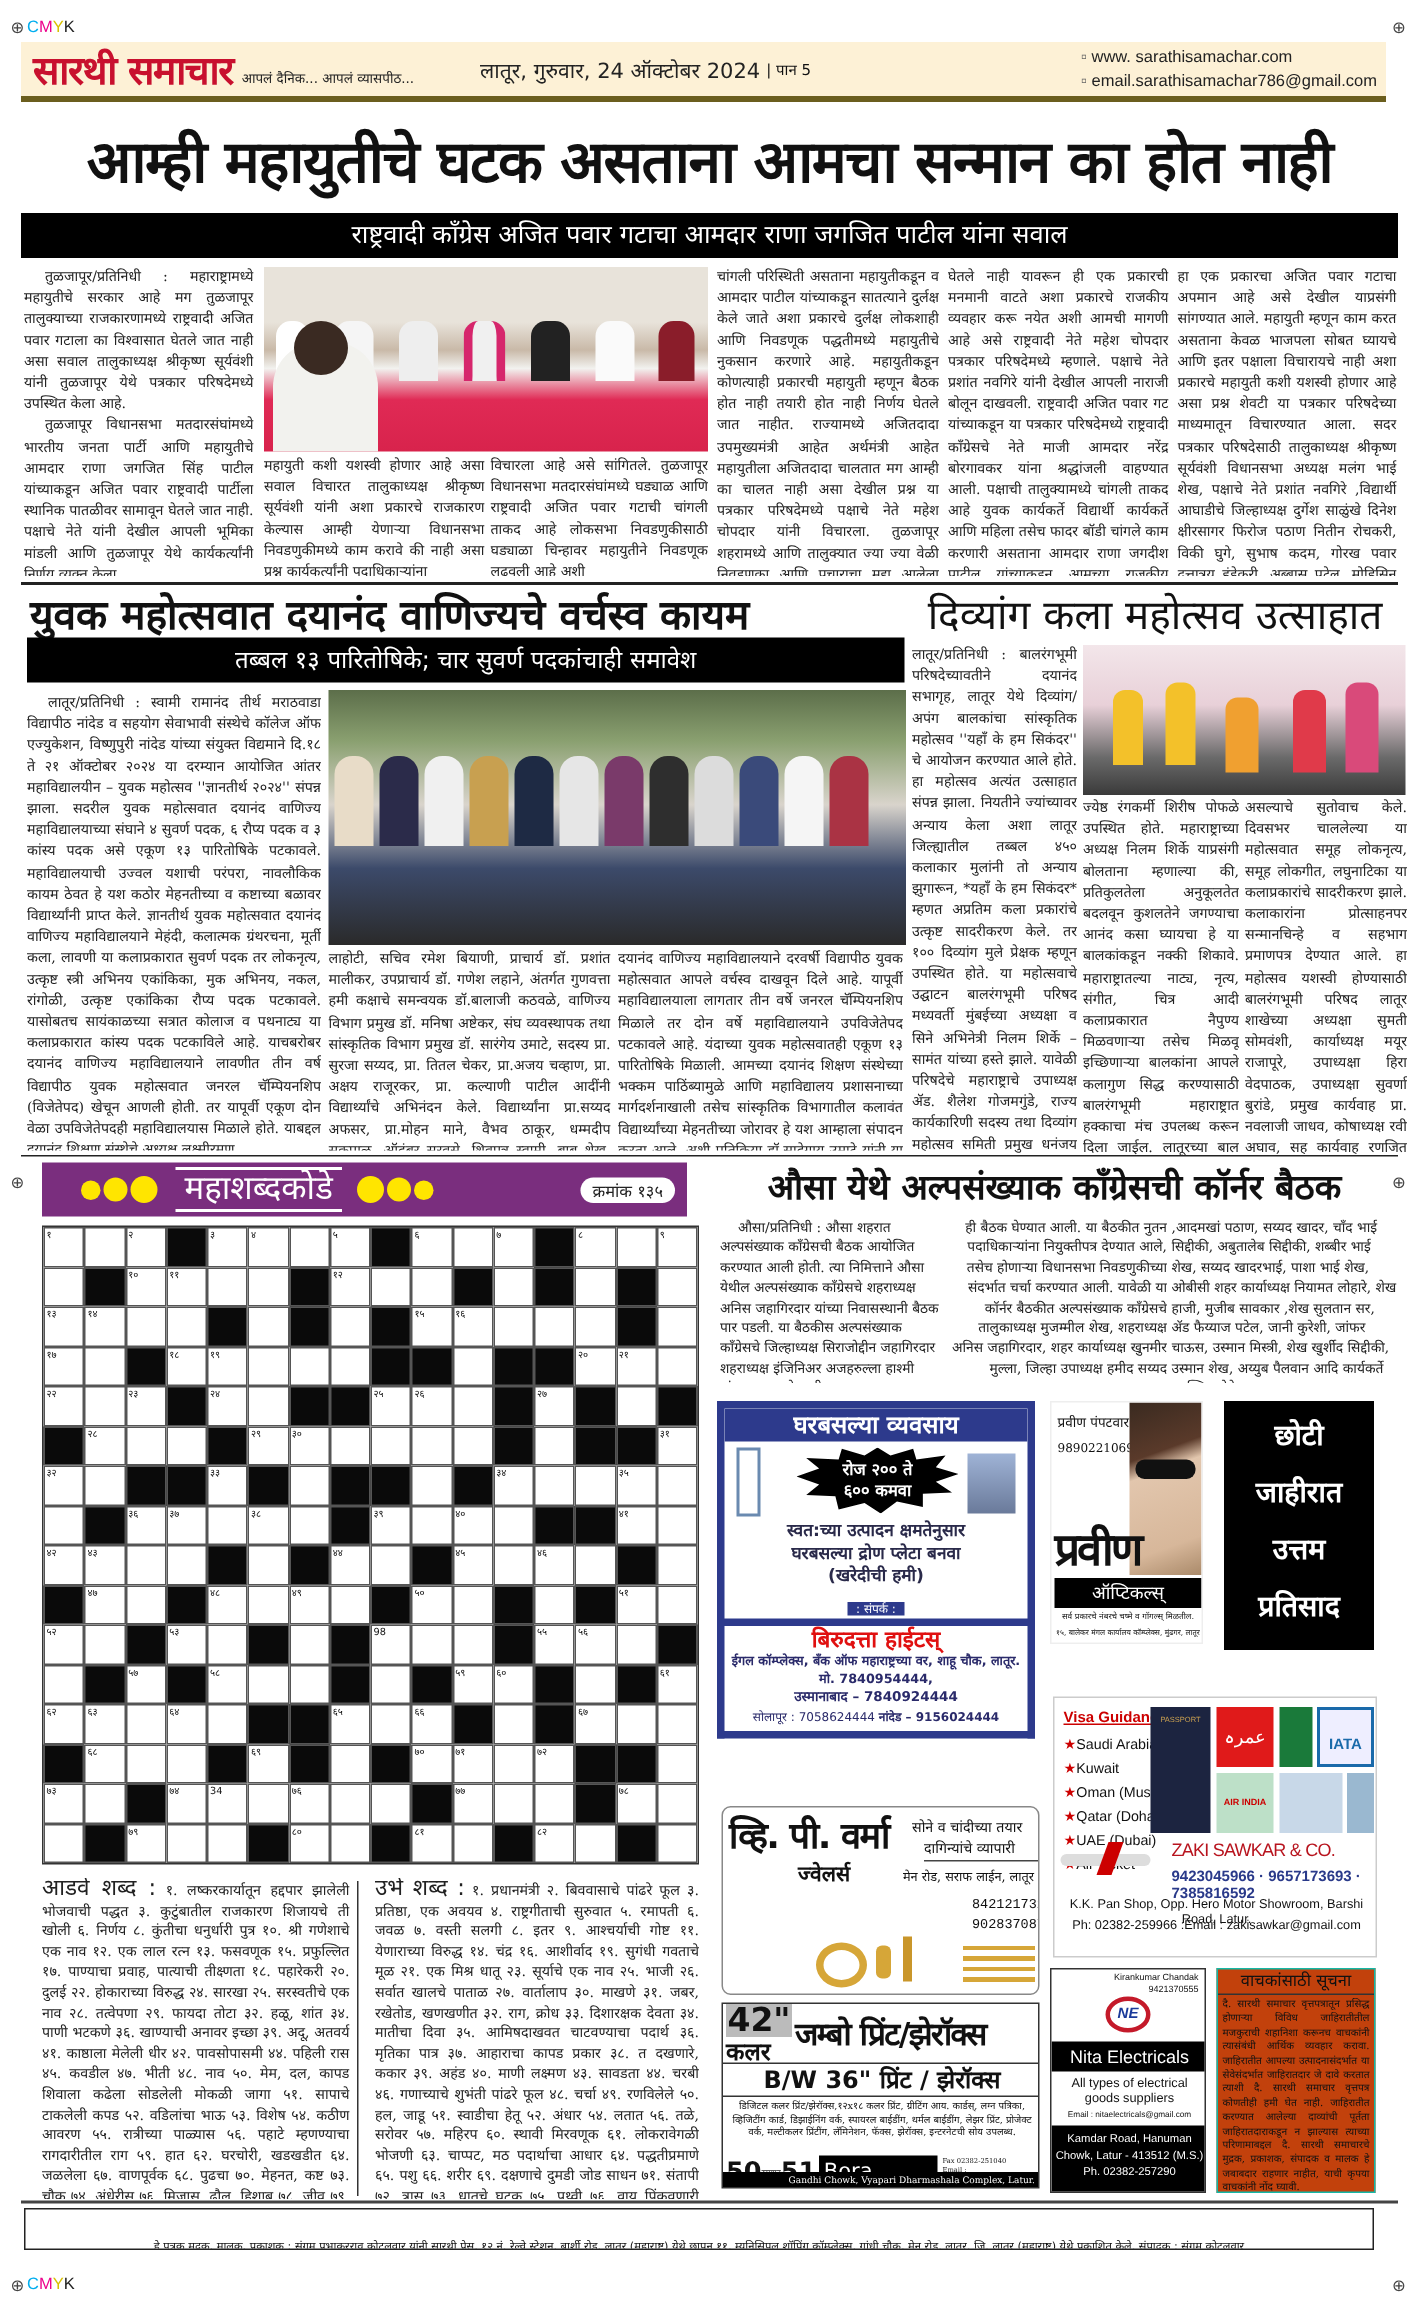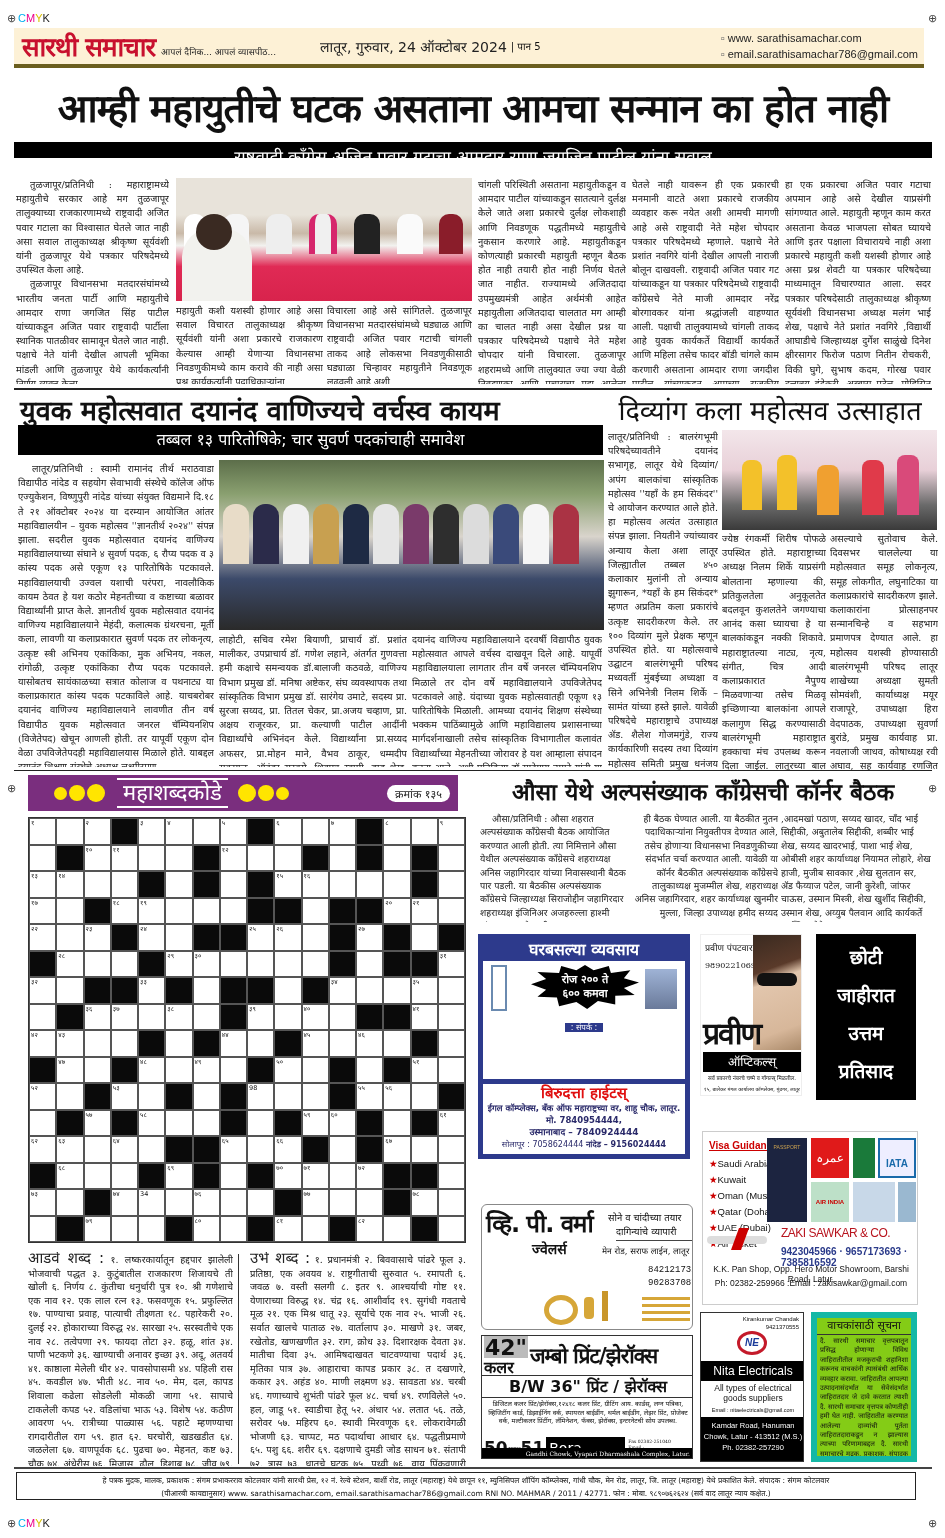--- a/index.html
+++ b/index.html
@@ -9,21 +9,21 @@
 .cmyk .c{color:#00aeef}.cmyk .m{color:#ec008c}.cmyk .y{color:#d8c000}.cmyk .k{color:#222}
 #masthead{position:absolute;left:14px;top:28px;width:910px;height:40px;background:#fdf1d6;border-bottom:4px solid #6b5e1e;display:flex;align-items:center}
 #masthead .logo{color:#c8102e;font-family:"DejaVu Sans",sans-serif;font-weight:bold;font-size:26px;margin-left:8px;letter-spacing:-1px}
 #masthead .tag{font-size:9px;font-family:"DejaVu Sans",sans-serif;margin:10px 0 0 6px;color:#222}
 #masthead .dateline{font-family:"DejaVu Sans",sans-serif;font-size:14px;margin-left:44px;color:#222}
 #masthead .page{font-size:10px;font-family:"DejaVu Sans",sans-serif;margin-left:4px}
 #masthead .contact{margin-left:auto;margin-right:6px;font-family:"Liberation Sans",sans-serif;font-size:11px;line-height:16px;color:#222}
 #masthead .contact div::before{content:"▫ ";color:#666}
 #h1{position:absolute;left:14px;top:86px;width:918px;text-align:center;font-family:"DejaVu Sans",sans-serif;font-weight:bold;font-size:39px;letter-spacing:-1px;line-height:46px}
 .blackbar{position:absolute;background:#000;color:#fff;text-align:center;font-family:"DejaVu Sans",sans-serif}
-#sub1{left:14px;top:142px;width:918px;height:16px;font-size:17px;line-height:30px}
+#sub1{left:14px;top:142px;width:918px;height:30px;font-size:17px;line-height:30px}
 .col{position:absolute;font-size:9.5px;line-height:14.2px;text-align:justify;color:#222;overflow:hidden}
 .col p{text-indent:14px}
 .photo{position:absolute;overflow:hidden}
 .hr{position:absolute;height:2px;background:#222}
 #h2{position:absolute;left:20px;top:393px;width:590px;font-family:"DejaVu Sans",sans-serif;font-weight:bold;font-size:27px;line-height:36px;white-space:nowrap}
 #sub2{left:18px;top:425px;width:585px;height:30px;font-size:16px;line-height:30px}
 #h3{position:absolute;left:600px;top:393px;width:340px;font-family:"DejaVu Sans",sans-serif;font-size:27px;line-height:36px;white-space:nowrap;text-align:center}
 #wordbanner{position:absolute;left:28px;top:775px;width:430px;height:36px;background:#7a2e7e;display:flex;align-items:center;color:#fff;font-family:"DejaVu Sans",sans-serif}
 #wordbanner .dot{display:inline-block;width:13px;height:13px;border-radius:50%;background:#ffe500;margin-right:2px}
 #wordbanner .title{font-size:22px;margin:0 10px;padding:0 6px;border-top:2px solid #fff;border-bottom:2px solid #fff;line-height:26px}
@@ -602,20 +602,25 @@
 <div class="ad" style="left:478px;top:934px;width:212px;height:150px;border:5px solid #2d3a8c;background:#fff">
   <div style="background:#2d3a8c;color:#fff;text-align:center;font-family:'DejaVu Sans',sans-serif;font-weight:bold;font-size:16px;line-height:22px">घरबसल्या व्यवसाय</div>
   <div style="position:relative;height:52px">
     <div style="position:absolute;left:8px;top:4px;width:16px;height:46px;border:2px solid #6a8ab0"></div>
     <div style="position:absolute;left:48px;top:4px;width:108px;height:44px;background:#000;clip-path:polygon(50% 0,58% 12%,72% 2%,74% 18%,92% 12%,86% 30%,100% 40%,86% 52%,96% 68%,78% 70%,78% 90%,62% 82%,52% 100%,42% 84%,26% 94%,24% 74%,6% 72%,14% 56%,0 44%,14% 32%,6% 16%,26% 18%,28% 2%,42% 12%);color:#fff;text-align:center;font-family:'DejaVu Sans',sans-serif;font-weight:bold;font-size:11px;line-height:14px;padding-top:8px">
       <div>रोज २०० ते</div>
       <div>६०० कमवा</div>
     </div>
     <div style="position:absolute;right:8px;top:8px;width:32px;height:40px;background:linear-gradient(#9fb3d6,#6a7a9a)"></div>
   </div>
+  <div style="text-align:center;font-family:'DejaVu Sans',sans-serif;font-weight:bold;font-size:11.5px;line-height:15px;color:#2a2a4a">
+    <div>स्वत:च्या उत्पादन क्षमतेनुसार</div>
+    <div>घरबसल्या द्रोण प्लेटा बनवा</div>
+    <div>(खरेदीची हमी)</div>
+  </div>
   <div style="text-align:center;margin-top:2px"><span style="background:#2d3a8c;color:#fff;font-size:8px;padding:0 6px;font-family:'DejaVu Sans',sans-serif">: संपर्क :</span></div>
 </div>
 <div class="ad" style="left:478px;top:1084px;width:212px;height:75px;border:5px solid #2d3a8c;border-top:none;background:#fff;text-align:center;font-family:'DejaVu Sans',sans-serif">
   <div style="color:#e01010;font-weight:bold;font-size:15px;line-height:18px">बिरुदत्ता हाईटस्</div>
   <div style="font-size:8.5px;line-height:12px;color:#2a2a6a;font-weight:bold">ईगल कॉम्प्लेक्स, बँक ऑफ महाराष्ट्रच्या वर, शाहू चौक, लातूर. मो. 7840954444,</div>
   <div style="font-size:9px;line-height:12px;color:#2a2a6a;font-weight:bold">उस्मानाबाद – 7840924444</div>
   <div style="font-size:8px;line-height:14px;color:#2a2a6a"><span>सोलापूर : 7058624444</span> <b>नांदेड – 9156024444</b></div>
 </div>
 
 <div class="ad" style="left:700px;top:934px;width:102px;height:162px;background:#fff;border:1px solid #eee">
@@ -704,22 +709,22 @@
       <div>Kirankumar Chandak</div>
       <div>9421370555</div>
     </div>
   <div style="position:absolute;left:36px;top:18px;width:30px;height:24px;border:3px solid #c41a2a;border-radius:50%;color:#1a3a9a;font-weight:bold;font-style:italic;font-size:10px;text-align:center;line-height:18px">NE</div>
   <div style="position:absolute;left:0;top:48px;width:104px;height:20px;background:#000;color:#fff;text-align:center;font-size:12px;line-height:20px">Nita Electricals</div>
   <div style="position:absolute;left:2px;top:70px;width:100px;text-align:center;font-size:8.5px;line-height:10px">All types of electrical goods suppliers</div>
   <div style="position:absolute;left:2px;top:94px;width:100px;text-align:center;font-size:5.5px">Email : nitaelectricals@gmail.com</div>
   <div style="position:absolute;left:0;top:104px;width:104px;height:46px;background:#000;color:#fff;text-align:center;font-size:7.5px;line-height:11px;padding:3px 2px">Kamdar Road, Hanuman Chowk, Latur - 413512 (M.S.) Ph. 02382-257290</div>
 </div>
 
-<div class="ad" style="left:811px;top:1312px;width:106px;height:150px;border:6px solid #14b8a6;background:#84cc16">
+<div class="ad" style="left:811px;top:1312px;width:106px;height:150px;border:1px solid #14b8a6;background:#c2410c">
   <div style="text-align:center;font-family:'DejaVu Sans',sans-serif;font-size:11px;line-height:16px;border-bottom:1px solid #333">वाचकांसाठी सूचना</div>
   <div style="font-size:6.8px;line-height:9.4px;text-align:justify;padding:2px 3px">दै. सारथी समाचार वृत्तपत्रातून प्रसिद्ध होणाऱ्या विविध जाहिरातीतील मजकुराची शहानिशा करूनच वाचकांनी त्यासंबंधी आर्थिक व्यवहार करावा. जाहिरातीत आपल्या उत्पादनासंदर्भात या सेवेसंदर्भात जाहिरातदार जे दावे करतात त्याशी दै. सारथी समाचार वृत्तपत्र कोणतीही हमी घेत नाही. जाहिरातीत करण्यात आलेल्या दाव्यांची पूर्तता जाहिरातदाराकडून न झाल्यास त्याच्या परिणामाबद्दल दै. सारथी समाचारचे मुद्रक, प्रकाशक, संपादक व मालक हे जबाबदार राहणार नाहीत, याची कृपया वाचकांनी नोंद घ्यावी.</div>
 </div>
 
 <div style="position:absolute;left:14px;top:1467px;width:918px;height:2px;background:#444"></div>
-<div style="position:absolute;left:16px;top:1472px;width:900px;height:28px;border:1px solid #222;font-family:'DejaVu Sans',sans-serif;font-size:7.5px;line-height:13px;text-align:center;white-space:nowrap;overflow:hidden;padding-top:1px">
+<div style="position:absolute;left:16px;top:1472px;width:900px;height:28px;border:1px solid #222;font-family:'DejaVu Sans',sans-serif;font-size:7.5px;line-height:13px;text-align:center;white-space:nowrap;overflow:hidden;padding-top:18px">
   <div>हे पत्रक मुद्रक, मालक, प्रकाशक : संगम प्रभाकरराव कोटलवार यांनी सारथी प्रेस, १२ नं. रेल्वे स्टेशन, बार्शी रोड, लातूर (महाराष्ट्र) येथे छापून ११, म्युनिसिपल शॉपिंग कॉम्प्लेक्स, गांधी चौक, मेन रोड, लातूर, जि. लातूर (महाराष्ट्र) येथे प्रकाशित केले. संपादक : संगम कोटलवार</div>
   <div>(पीआरबी कायद्यानुसार) www. sarathisamachar.com, email.sarathisamachar786@gmail.com RNI NO. MAHMAR / 2011 / 42771. फोन : मोबा. ९८९०७६२६२४ (सर्व वाद लातूर न्याय कक्षेत.)</div>
 </div>
 
 </body></html>

